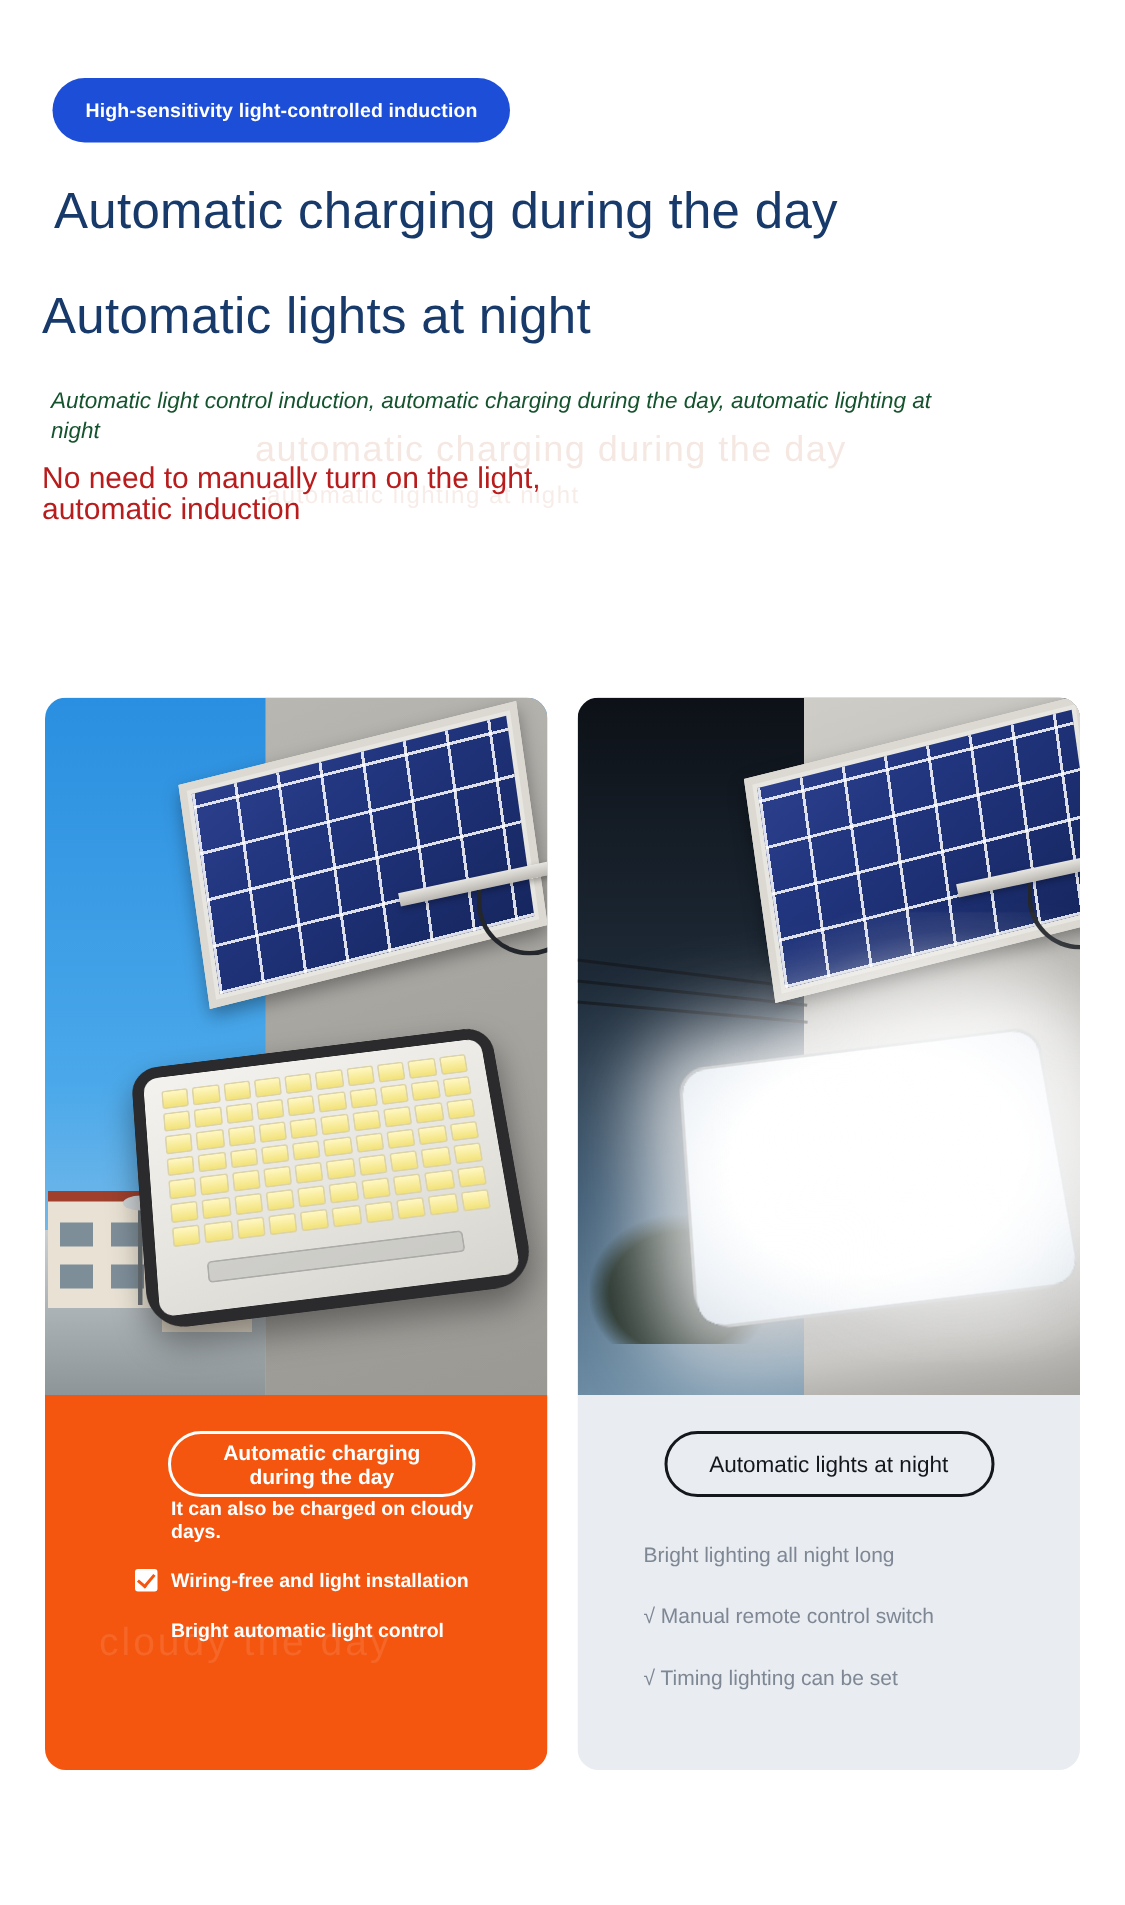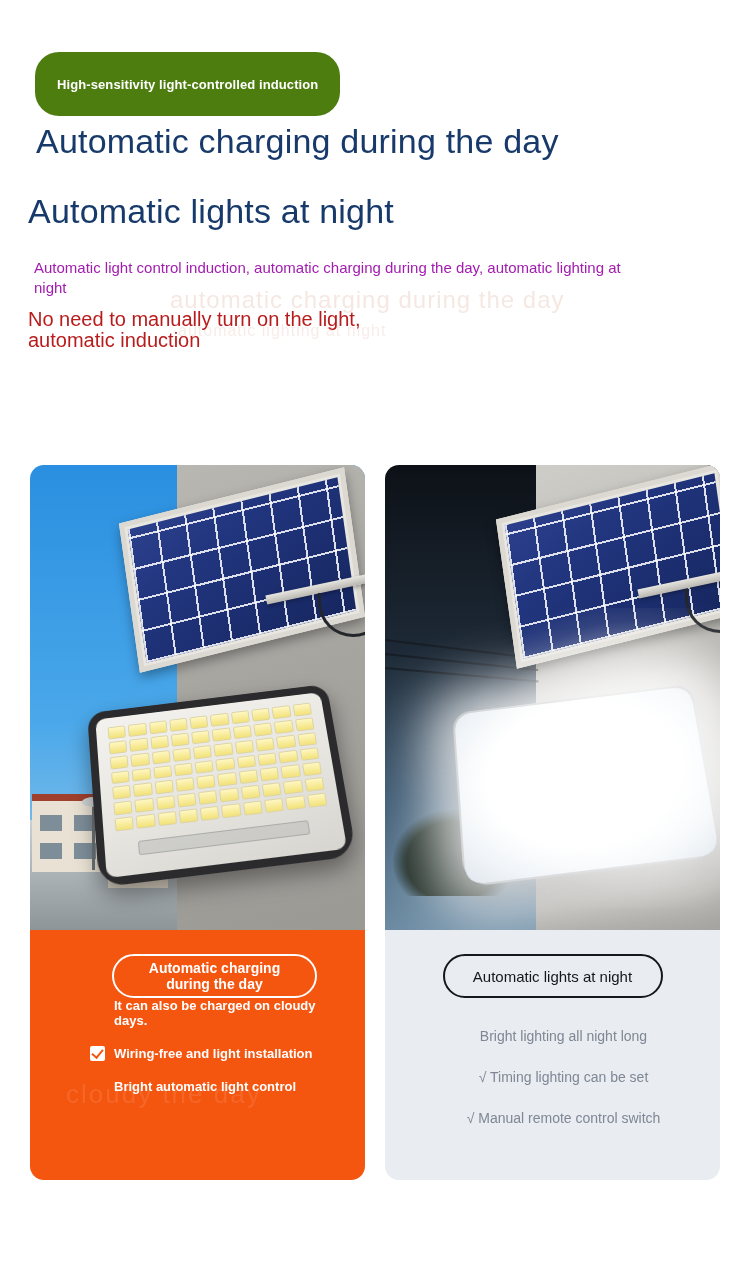--- a/index.html
+++ b/index.html
@@ -17,22 +17,22 @@
     height: 1270px;
     background: #ffffff;
   }
 
   
   .badge {
     position: absolute;
     left: 35px;
     top: 52px;
     min-width: 200px;
-    height: 64px;
-    background: #4d7c0f;
+    height: 43px;
+    background: #1d4ed8;
     border-radius: 24px;
     display: flex;
     align-items: center;
     padding: 0 22px;
   }
   .badge-text {
     color: #ffffff;
     font-size: 13px;
     line-height: 15px;
     font-weight: bold;
@@ -61,21 +61,22 @@
     white-space: nowrap;
   }
 
   .sub1 {
     position: absolute;
     left: 34px;
     top: 258px;
     width: 600px;
     font-size: 15px;
     line-height: 20px;
-    color: #a21caf;
+    color: #14532d;
+    font-style: italic;
   }
   .sub2 {
     position: absolute;
     left: 28px;
     top: 309px;
     width: 420px;
     font-size: 20px;
     line-height: 21px;
     color: #b91c1c;
   }
@@ -390,21 +391,20 @@
     width: 5px; height: 9px;
     border: solid #f4550f;
     border-width: 0 2px 2px 0;
     transform: rotate(40deg);
   }
 
   .feature-list-grey {
     margin-top: 30px;
     padding-left: 22px;
     color: #7e8794;
-    text-align: center;
   }
   .feature-grey {
     font-size: 14px;
     line-height: 17px;
     margin-bottom: 24px;
   }
 
   .ghost-bottom {
     position: absolute;
     left: 36px;
@@ -564,20 +564,20 @@
         <div class="lamp lamp-night" style="left:72px; top:228px;">
           <div class="lamp-face-night"></div>
         </div>
         <div class="night-glow"></div>
       </div>
 
       <div class="card-bottom bottom-grey">
         <div class="pill pill-dark">Automatic lights at night</div>
         <div class="feature-list-grey">
           <div class="feature-grey">Bright lighting all night long</div>
+          <div class="feature-grey">√ Manual remote control switch</div>
           <div class="feature-grey">√ Timing lighting can be set</div>
-          <div class="feature-grey">√ Manual remote control switch</div>
         </div>
       </div>
     </div>
 
   </div>
 </div>
 
 </body></html>

